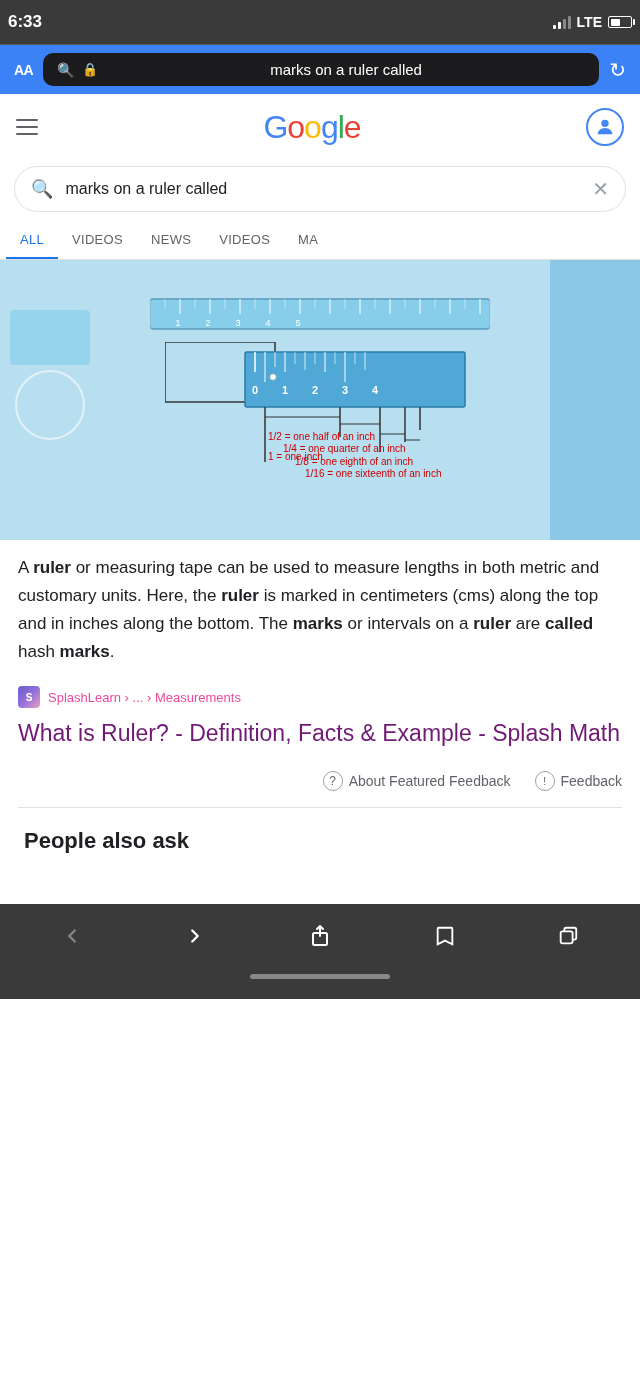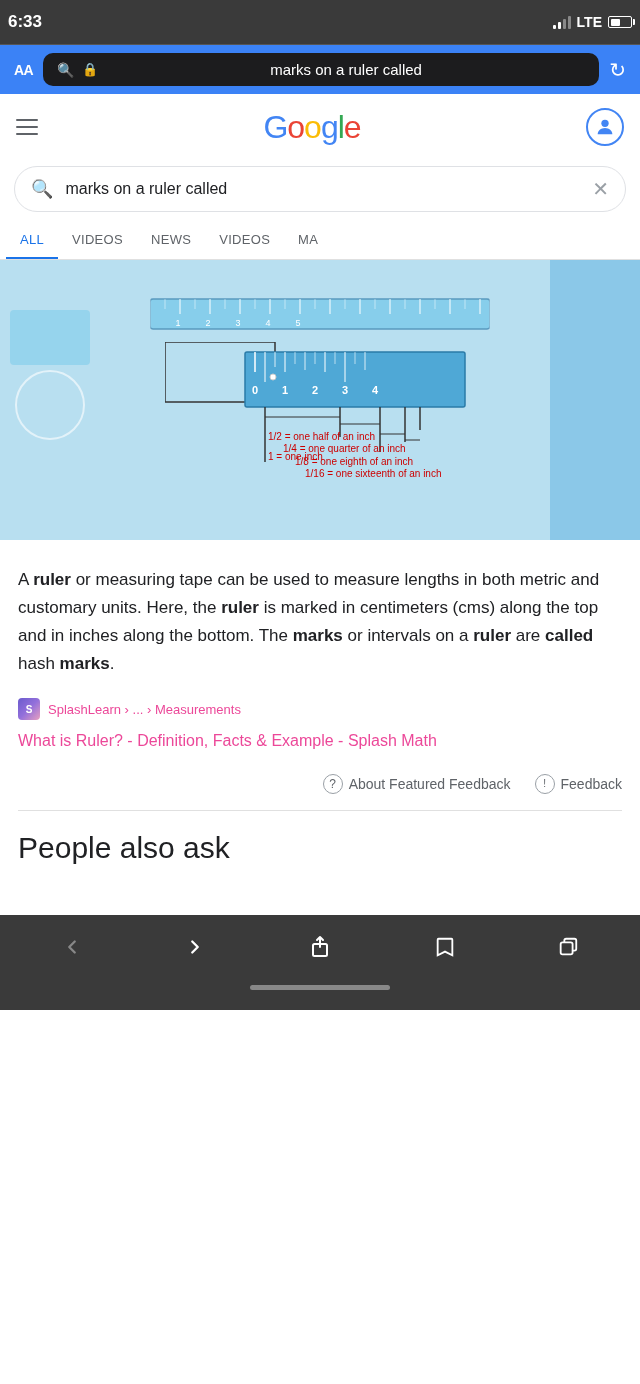--- a/index.html
+++ b/index.html
@@ -227,21 +227,21 @@
       display: flex;
       align-items: center;
       justify-content: center;
       position: relative;
       overflow: hidden;
       height: 280px;
     }
 
     
     .snippet-text {
-      padding: 26px 18px 10px;
+      padding: 14px 18px 10px;
       font-size: 17px;
       line-height: 1.65;
       color: #202124;
     }
     .snippet-text strong {
       font-weight: 700;
     }
 
     
     .snippet-source {
@@ -264,22 +264,22 @@
       flex-shrink: 0;
     }
     .source-breadcrumb {
       font-size: 13px;
       color: #ec4899;
     }
 
     
     .result-link {
       padding: 4px 18px 14px;
-      color: #ec4899;
-      font-size: 16px;
+      color: #701a75;
+      font-size: 23px;
       line-height: 1.35;
       text-decoration: none;
       display: block;
     }
 
     
     .snippet-footer {
       display: flex;
       align-items: center;
       justify-content: flex-end;
@@ -307,23 +307,23 @@
 
     
     .divider {
       height: 1px;
       background: #e0e0e0;
       margin: 0 18px;
     }
 
     
     .section-heading {
-      padding: 20px 18px 10px;
-      font-size: 30px;
-      font-weight: 400;
+      padding: 20px 24px 10px;
+      font-size: 22px;
+      font-weight: 700;
       color: #202124;
     }
 
     
     .bottom-nav {
       background: #3a3a3a;
       display: flex;
       align-items: center;
       justify-content: space-around;
       padding: 14px 10px 10px;

